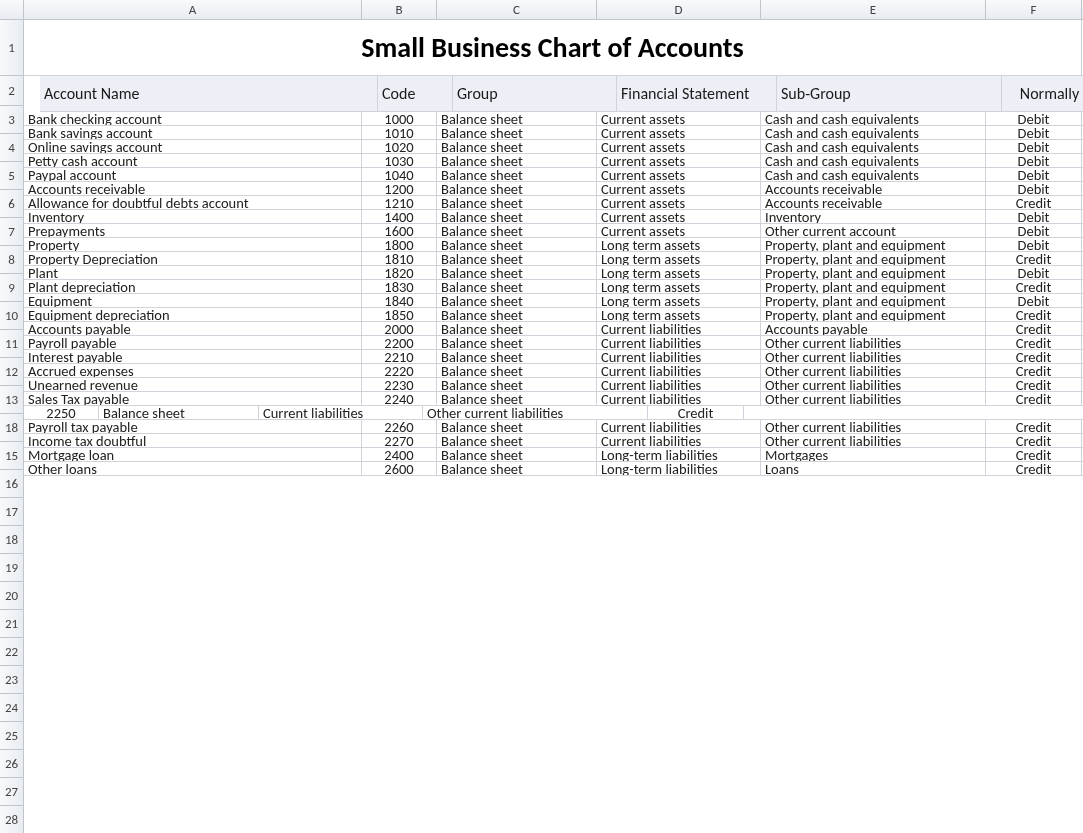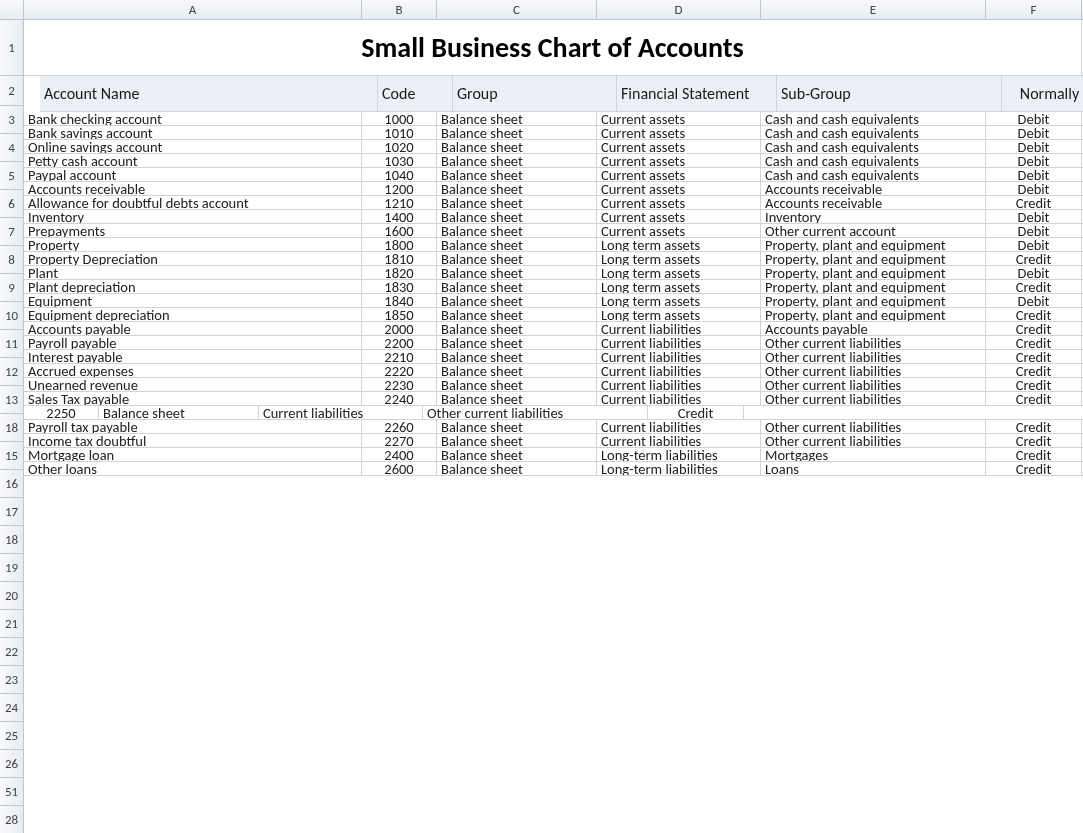--- a/index.html
+++ b/index.html
@@ -151,21 +151,21 @@
         <div class="row-header">17</div>
         <div class="row-header">18</div>
         <div class="row-header">19</div>
         <div class="row-header">20</div>
         <div class="row-header">21</div>
         <div class="row-header">22</div>
         <div class="row-header">23</div>
         <div class="row-header">24</div>
         <div class="row-header">25</div>
         <div class="row-header">26</div>
-        <div class="row-header">51</div>
+        <div class="row-header">27</div>
         <div class="row-header">28</div>
       </div>
     <div class="grid-content" id="grid-content">
       <div class="row title-row">
         <div class="cell title-cell">Small Business Chart of Accounts</div>
       </div>
       <div class="row header-row">
         <div class="cell col-A">Account Name</div>
         <div class="cell col-B">Code</div>
         <div class="cell col-D">Group</div>

